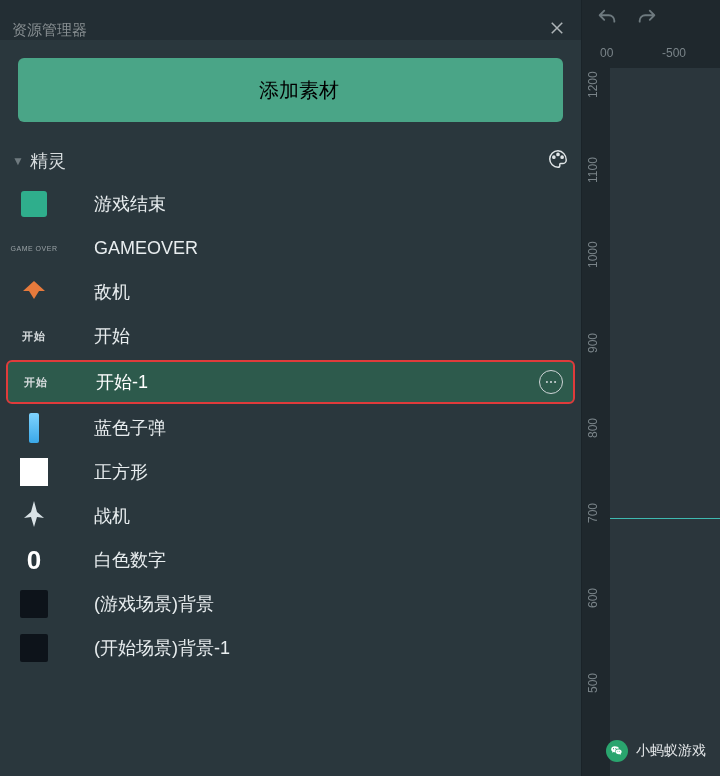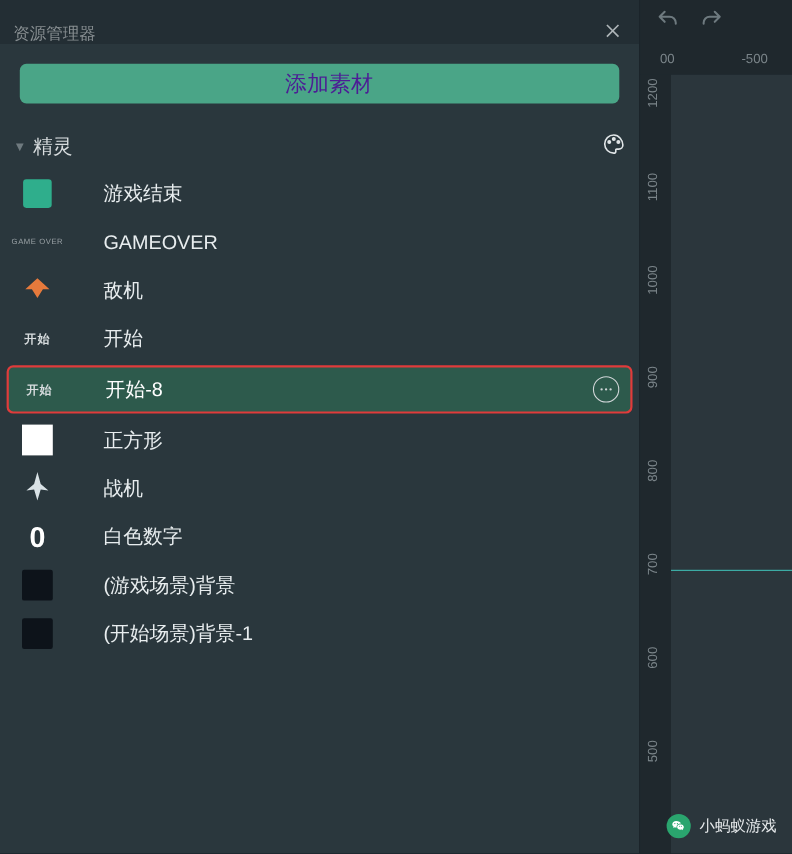--- a/index.html
+++ b/index.html
@@ -4,21 +4,21 @@
 <style>
   * { box-sizing: border-box; margin: 0; padding: 0; }
   html, body { width: 720px; height: 776px; overflow: hidden; background: #1a2328; font-family: "PingFang SC", "Microsoft YaHei", sans-serif; color: #d0d5d8; }
   .root { display: flex; height: 100%; }
   .panel { width: 582px; height: 100%; background: #2a373d; display: flex; flex-direction: column; border-right: 1px solid #1a2328; }
   .panel-header { display: flex; align-items: flex-end; justify-content: space-between; height: 40px; padding: 0 12px; background: #232e34; }
   .panel-title { font-size: 15px; color: #888f92; }
   .close-btn { width: 24px; height: 24px; display: flex; align-items: center; justify-content: center; color: #aeb5b8; cursor: pointer; }
   .close-btn svg { width: 18px; height: 18px; }
   .add-wrap { padding: 18px; }
-  .add-btn { width: 100%; height: 36px; background: #4aa587; color: #4c1d95; font-size: 20px; border: none; border-radius: 6px; cursor: pointer; display: flex; align-items: center; justify-content: center; padding-left: 17px; }
+  .add-btn { width: 100%; height: 64px; background: #4aa587; color: #000000; font-size: 20px; border: none; border-radius: 6px; cursor: pointer; display: flex; align-items: center; justify-content: center; padding-left: 17px; }
   .tree { flex: 1; overflow: auto; }
   .group-header { display: flex; align-items: center; height: 42px; padding: 0 12px; }
   .tri { color: #6f7a7f; font-size: 12px; margin-right: 6px; }
   .group-label { font-size: 18px; color: #d7dcde; flex: 1; }
   .palette-icon { color: #e0e5e7; }
   .palette-icon svg { width: 22px; height: 22px; }
   .item { display: flex; align-items: center; height: 44px; padding: 0 10px 0 18px; cursor: pointer; position: relative; gap: 32px; }
   .item.highlight { background: #323e44; }
   .item.selected { background: #2d5a4c; border: 2px solid #e03b3b; border-radius: 6px; margin: 2px 6px; padding-left: 12px; }
   .thumb { width: 32px; height: 32px; margin-right: 12px; display: flex; align-items: center; justify-content: center; flex-shrink: 0; }
@@ -102,28 +102,34 @@
           <div class="item">
             <div class="thumb">
               <span class="thumb-label">开始</span>
             </div>
             <span class="item-label">开始</span>
           </div>
           <div class="item selected">
             <div class="thumb">
               <span class="thumb-label">开始</span>
             </div>
-            <span class="item-label">开始-8</span>
+            <span class="item-label">开始-1</span>
             <span class="more">
               <svg viewBox="0 0 24 24">
                 <circle cx="5" cy="12" r="1.8" fill="currentColor"></circle>
                 <circle cx="12" cy="12" r="1.8" fill="currentColor"></circle>
                 <circle cx="19" cy="12" r="1.8" fill="currentColor"></circle>
               </svg>
             </span>
+          </div>
+          <div class="item">
+            <div class="thumb">
+              <div class="thumb-bullet"></div>
+            </div>
+            <span class="item-label">蓝色子弹</span>
           </div>
           <div class="item">
             <div class="thumb">
               <div class="thumb-square"></div>
             </div>
             <span class="item-label">正方形</span>
           </div>
           <div class="item">
             <div class="thumb">
               <span class="thumb-fighter"><svg viewBox="0 0 22 28">
@@ -162,21 +168,21 @@
           </svg>
       </span>
       <span class="tool-btn">
         <svg viewBox="0 0 24 24">
             <path d="M15 14l5-5-5-5M20 9H10a6 6 0 0 0-6 6v1" stroke="currentColor" stroke-width="2" fill="none" stroke-linecap="round" stroke-linejoin="round"></path>
           </svg>
       </span>
     </div>
     <div class="ruler-h" id="ruler-h">
         <span class="tick" style="left: 18px;">00</span>
-        <span class="tick" style="left: 92px;">-500</span>
+        <span class="tick" style="left: 80px;">-500</span>
       </div>
     <div class="ruler-v" id="ruler-v">
         <span class="tick" style="top: 30px;">1200</span>
         <span class="tick" style="top: 115px;">1100</span>
         <span class="tick" style="top: 200px;">1000</span>
         <span class="tick" style="top: 285px;">900</span>
         <span class="tick" style="top: 370px;">800</span>
         <span class="tick" style="top: 455px;">700</span>
         <span class="tick" style="top: 540px;">600</span>
         <span class="tick" style="top: 625px;">500</span>

